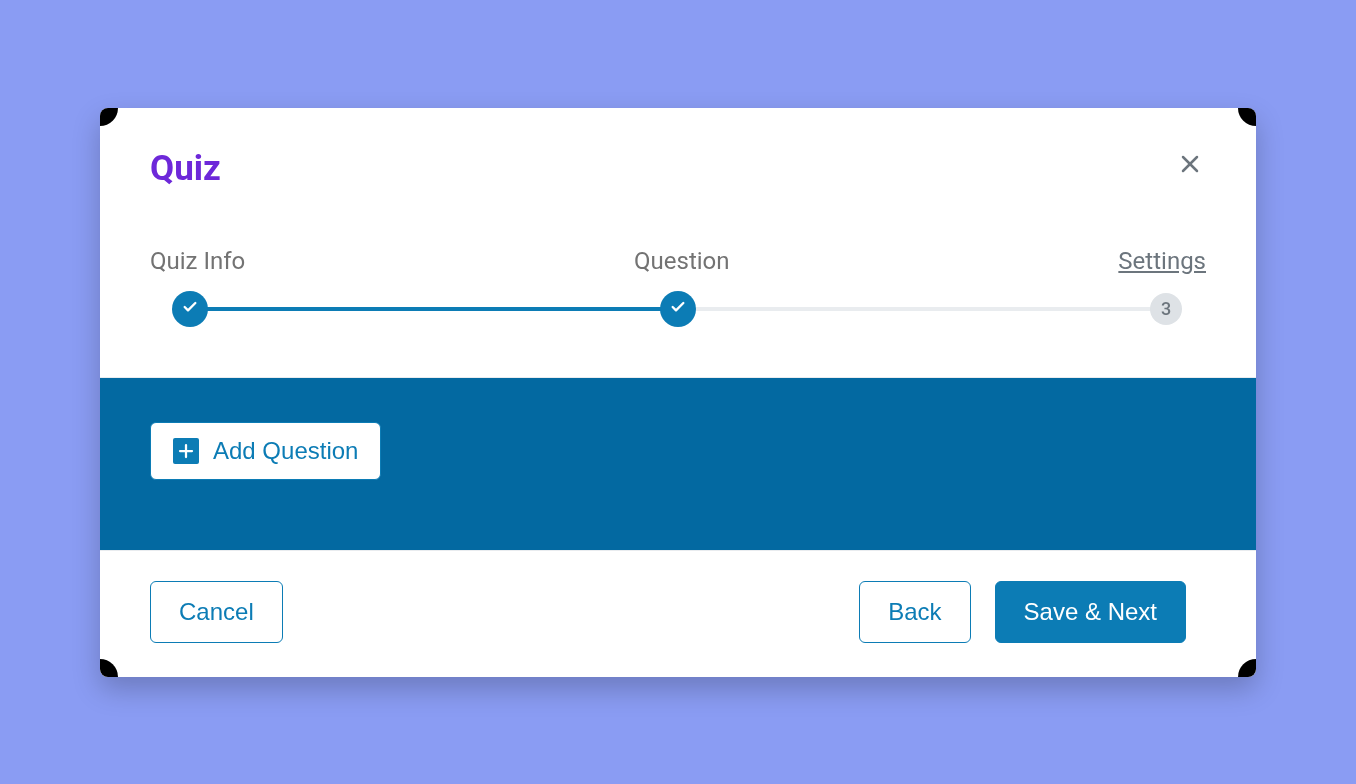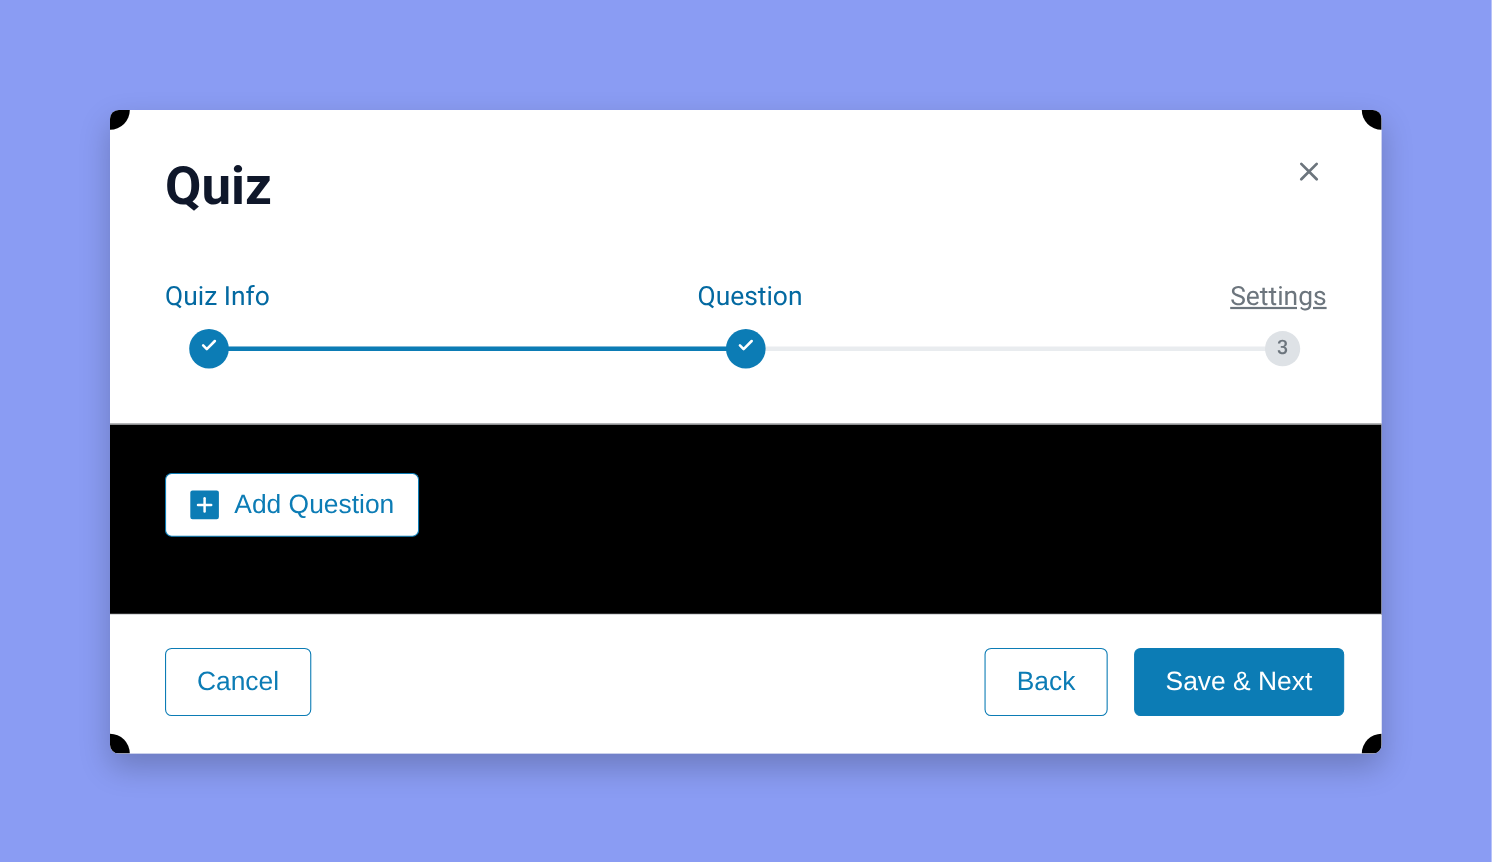--- a/index.html
+++ b/index.html
@@ -32,23 +32,23 @@
   .corner.bl { bottom: 0; left: 0; border-top-right-radius: 18px; }
   .corner.br { bottom: 0; right: 0; border-top-left-radius: 18px; }
 
   .modal-header {
     padding: 40px 50px 0 50px;
     display: flex;
     justify-content: space-between;
     align-items: flex-start;
   }
   .modal-title {
-    font-size: 48px;
+    font-size: 35px;
     font-weight: 700;
-    color: #0f172a;
+    color: #6d28d9;
   }
   .close-btn {
     background: none;
     border: none;
     cursor: pointer;
     color: #6c757d;
     padding: 4px;
     display: flex;
     align-items: center;
     justify-content: center;
@@ -58,21 +58,21 @@
   .stepper {
     padding: 58px 50px 50px 50px;
   }
   .stepper-labels {
     display: flex;
     justify-content: space-between;
     margin-bottom: 16px;
   }
   .stepper-label {
     font-size: 24px;
-    color: #0369a1;
+    color: #737373;
   }
   .stepper-label.inactive { color: #6c757d; text-decoration: underline; }
 
   .stepper-track {
     position: relative;
     height: 36px;
     margin: 0 40px;
   }
   .track-line {
     position: absolute;
@@ -98,21 +98,21 @@
     font-weight: 500;
   }
   .step-node.done { background: #0c7cb5; color: #fff; }
   .step-node.pending { background: #dee2e6; color: #6c757d; width: 32px; height: 32px; }
   .step-node svg { width: 16px; height: 16px; }
   .pos-1 { left: 0%; }
   .pos-2 { left: 50%; }
   .pos-3 { left: 100%; }
 
   .modal-body {
-    background: #000000;
+    background: #0369a1;
     padding: 44px 50px 70px 50px;
     border-top: 1px solid #e9ecef;
     border-bottom: 1px solid #e9ecef;
   }
   .add-question-btn {
     display: inline-flex;
     align-items: center;
     gap: 14px;
     border: 1px solid #0c7cb5;
     background: #fff;
@@ -132,21 +132,21 @@
     align-items: center;
     justify-content: center;
     border-radius: 2px;
   }
   .plus-icon svg { width: 18px; height: 18px; }
 
   .modal-footer {
     display: flex;
     justify-content: space-between;
     align-items: center;
-    padding: 30px 34px 34px 50px;
+    padding: 30px 70px 34px 50px;
     background: #fff;
     gap: 28px;
   }
   .footer-right { display: flex; gap: 24px; border-radius: 13px; }
   .btn {
     font-size: 24px;
     padding: 16px 28px;
     border-radius: 6px;
     cursor: pointer;
     font-weight: 400;

